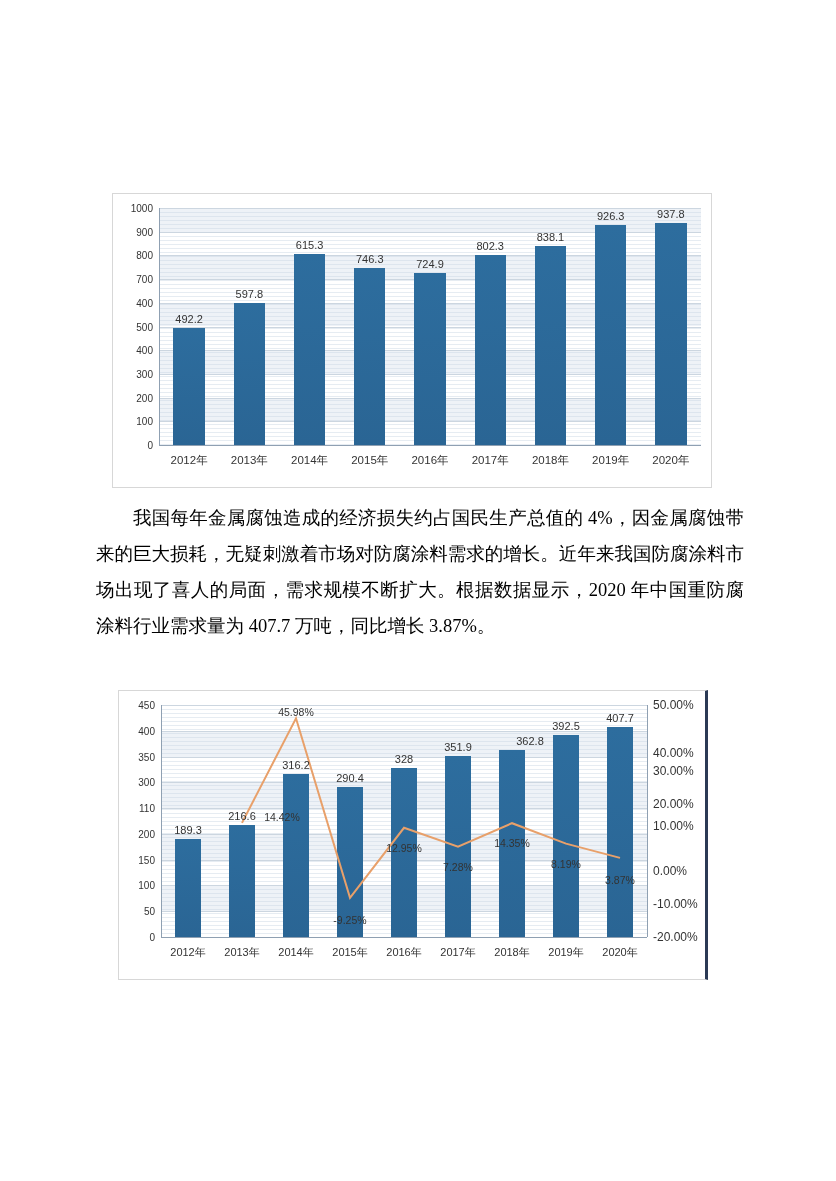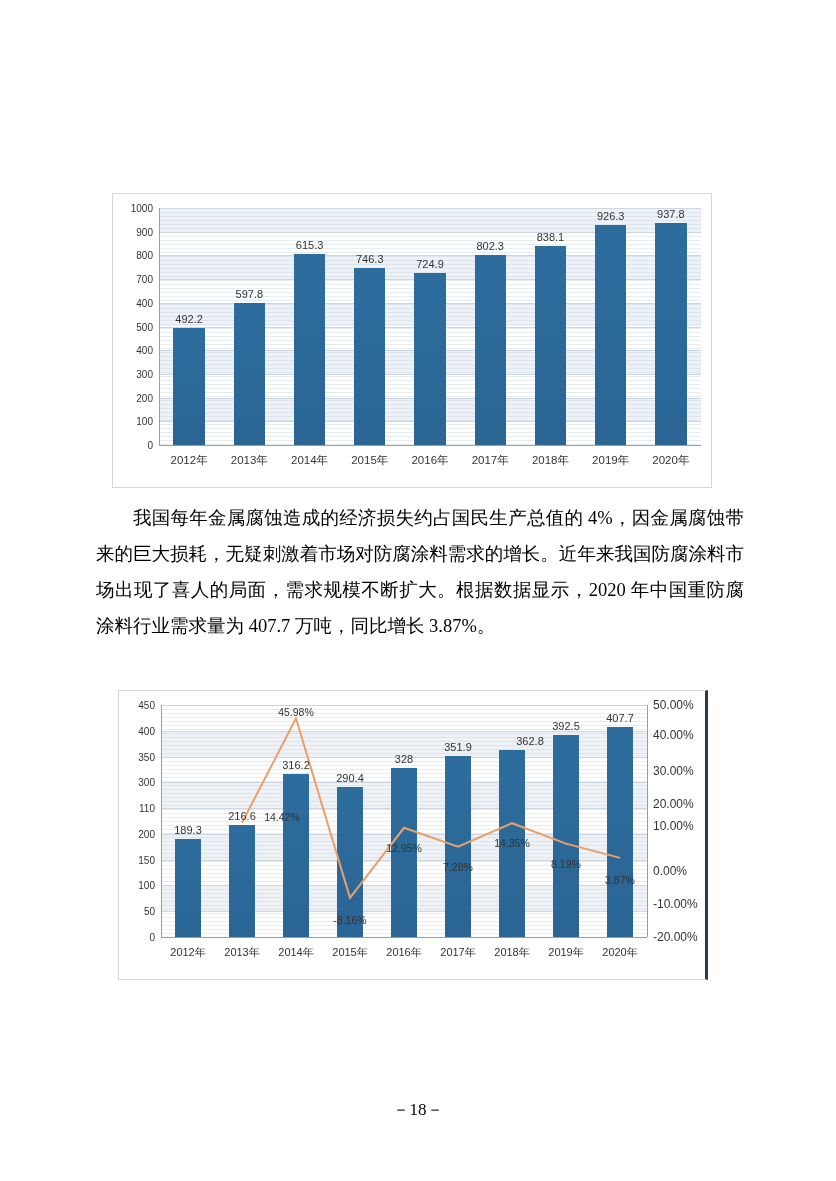--- a/index.html
+++ b/index.html
@@ -394,21 +394,21 @@
       <div class="ylab" style="left: 0px; width: 36px; top: 91.3333px;">300</div>
       <div class="ylab" style="left: 0px; width: 36px; top: 65.5556px;">350</div>
       <div class="ylab" style="left: 0px; width: 36px; top: 39.7778px;">400</div>
       <div class="ylab" style="left: 0px; width: 36px; top: 14px;">450</div>
       <div class="ylab-r" style="left: 534px; top: 246px;">-20.00%</div>
       <div class="ylab-r" style="left: 534px; top: 212.857px;">-10.00%</div>
       <div class="ylab-r" style="left: 534px; top: 179.714px;">0.00%</div>
       <div class="ylab-r" style="left: 534px; top: 135px;">10.00%</div>
       <div class="ylab-r" style="left: 534px; top: 113.429px;">20.00%</div>
       <div class="ylab-r" style="left: 534px; top: 80.2857px;">30.00%</div>
-      <div class="ylab-r" style="left: 534px; top: 44px;">40.00%</div>
+      <div class="ylab-r" style="left: 534px; top: 62px;">40.00%</div>
       <div class="ylab-r" style="left: 534px; top: 14px;">50.00%</div>
       <div class="axisline" style="left: 42px; top: 246px; width: 486px; height: 1px; background: rgb(143, 160, 178);"></div>
       <div class="axisline" style="left: 42px; top: 14px; width: 1px; height: 232px; background: rgb(143, 160, 178);"></div>
       <div class="axisline" style="left: 528px; top: 14px; width: 1px; height: 232px; background: rgb(143, 160, 178);"></div>
       <div class="barlabel" style="left: 69px; top: 133.405px;">189.3</div>
       <div class="xlab" style="left: 69px; top: 254px; font-size: 11px;">2012年</div>
       <div class="barlabel" style="left: 123px; top: 119.331px;">216.6</div>
       <div class="xlab" style="left: 123px; top: 254px; font-size: 11px;">2013年</div>
       <div class="barlabel" style="left: 177px; top: 67.9813px;">316.2</div>
       <div class="xlab" style="left: 177px; top: 254px; font-size: 11px;">2014年</div>
@@ -419,23 +419,22 @@
       <div class="barlabel" style="left: 339px; top: 49.576px;">351.9</div>
       <div class="xlab" style="left: 339px; top: 254px; font-size: 11px;">2017年</div>
       <div class="barlabel" style="left: 411px; top: 43.9564px;">362.8</div>
       <div class="xlab" style="left: 393px; top: 254px; font-size: 11px;">2018年</div>
       <div class="barlabel" style="left: 447px; top: 28.6444px;">392.5</div>
       <div class="xlab" style="left: 447px; top: 254px; font-size: 11px;">2019年</div>
       <div class="barlabel" style="left: 501px; top: 20.808px;">407.7</div>
       <div class="xlab" style="left: 501px; top: 254px; font-size: 11px;">2020年</div>
       <div class="pctlabel" style="left: 123px; top: 119.922px; margin-left: 40px;">14.42%</div>
       <div class="pctlabel" style="left: 177px; top: 15.3234px;">45.98%</div>
-      <div class="pctlabel" style="left: 231px; top: 222.759px;">-8.16%</div>
+      <div class="pctlabel" style="left: 231px; top: 222.759px;">-9.25%</div>
       <div class="pctlabel" style="left: 285px; top: 150.794px;">12.95%</div>
       <div class="pctlabel" style="left: 339px; top: 169.586px;">7.28%</div>
       <div class="pctlabel" style="left: 393px; top: 146.154px;">14.35%</div>
       <div class="pctlabel" style="left: 447px; top: 166.57px;">8.19%</div>
       <div class="pctlabel" style="left: 501px; top: 182.888px;">3.87%</div>
     </div>
 
-  <div id="footer">－18－</div>
 
 </div>
 
 </body></html>

